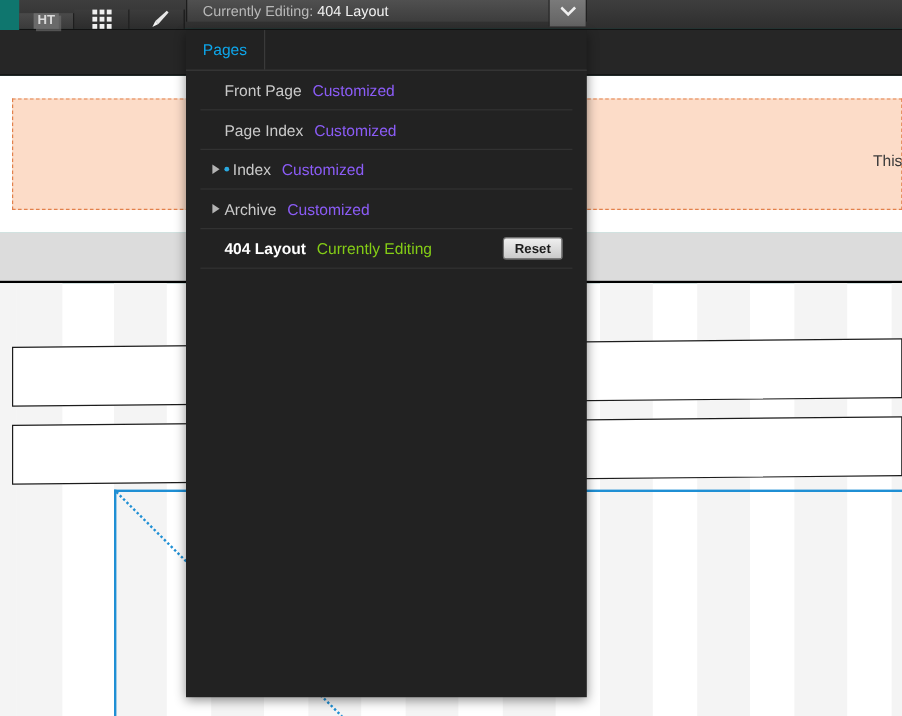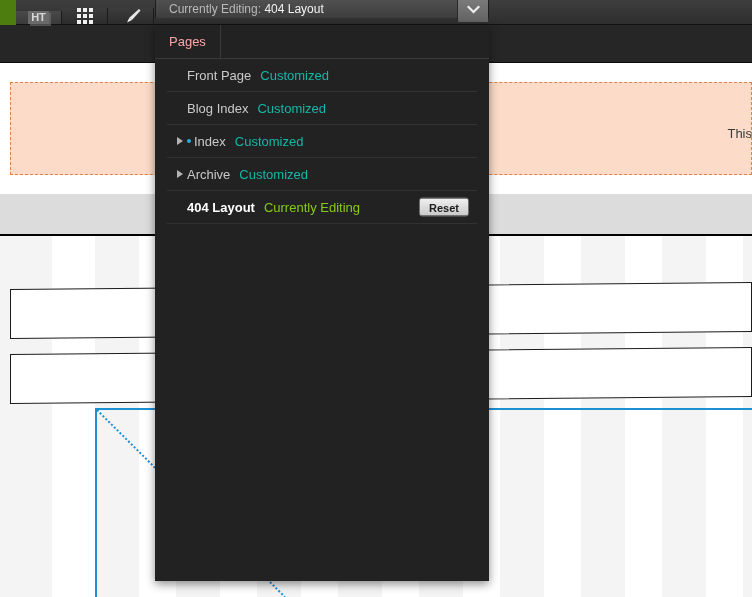--- a/index.html
+++ b/index.html
@@ -6,21 +6,21 @@
   html, body {
     width: 752px; height: 597px;
     overflow: hidden;
     background: #ffffff;
     font-family: "Liberation Sans", sans-serif;
     -webkit-font-smoothing: antialiased;
   }
   #root { position: relative; width: 752px; height: 597px; overflow: hidden; }
 
   
-  .canvas { position: absolute; inset: 0; background: #4d7c0f; padding-left: 36px; }
+  .canvas { position: absolute; inset: 0; background: #0f766e; padding-left: 36px; }
 
   .hero-wrap {
     position: absolute; left: 0; top: 63px; width: 752px; height: 131px;
     background: #ffffff;
   }
   .hero-box {
     position: absolute; left: 10px; top: 19px; right: 0; height: 93px;
     background: #fcdcc8;
     border: 1px dashed #e2804b;
   }
@@ -116,33 +116,33 @@
     z-index: 30;
   }
   .panel-tabs {
     display: flex; height: 34px; border-bottom: 1px solid #3a3a3a;
   }
   .ptab {
     display: flex; align-items: center; padding: 0 14px;
     font-size: 13px; color: #8f8f8f;
     border-right: 1px solid #3a3a3a;
   }
-  .ptab.active { color: #fca5a5; }
+  .ptab.active { color: #0ea5e9; }
 
   .rows { padding: 0 12px; }
   .row {
     position: relative; height: 33px;
     display: flex; align-items: center;
     border-bottom: 1px solid #323232;
     padding-left: 20px;
     font-size: 13px;
   }
   .row .name { color: #c9c9c9; }
   .row.current .name { color: #ffffff; font-weight: bold; }
-  .row .state { color: #14b8a6; margin-left: 9px; }
+  .row .state { color: #8b5cf6; margin-left: 9px; }
   .row.current .state { color: #84cc16; }
 
   .tri {
     position: absolute; left: 10px; top: 50%; transform: translateY(-50%);
     width: 0; height: 0;
     border-left: 6px solid #b4b4b4;
     border-top: 4px solid transparent;
     border-bottom: 4px solid transparent;
   }
   .dot {
@@ -249,21 +249,21 @@
     </div>
 
     <div class="rows">
 
       <div class="row">
         <span class="name">Front Page</span>
         <span class="state">Customized</span>
       </div>
 
       <div class="row">
-        <span class="name">Blog Index</span>
+        <span class="name">Page Index</span>
         <span class="state">Customized</span>
       </div>
 
       <div class="row has-dot">
         <span class="tri"></span>
         <span class="dot"></span>
         <span class="name">Index</span>
         <span class="state">Customized</span>
       </div>
 

